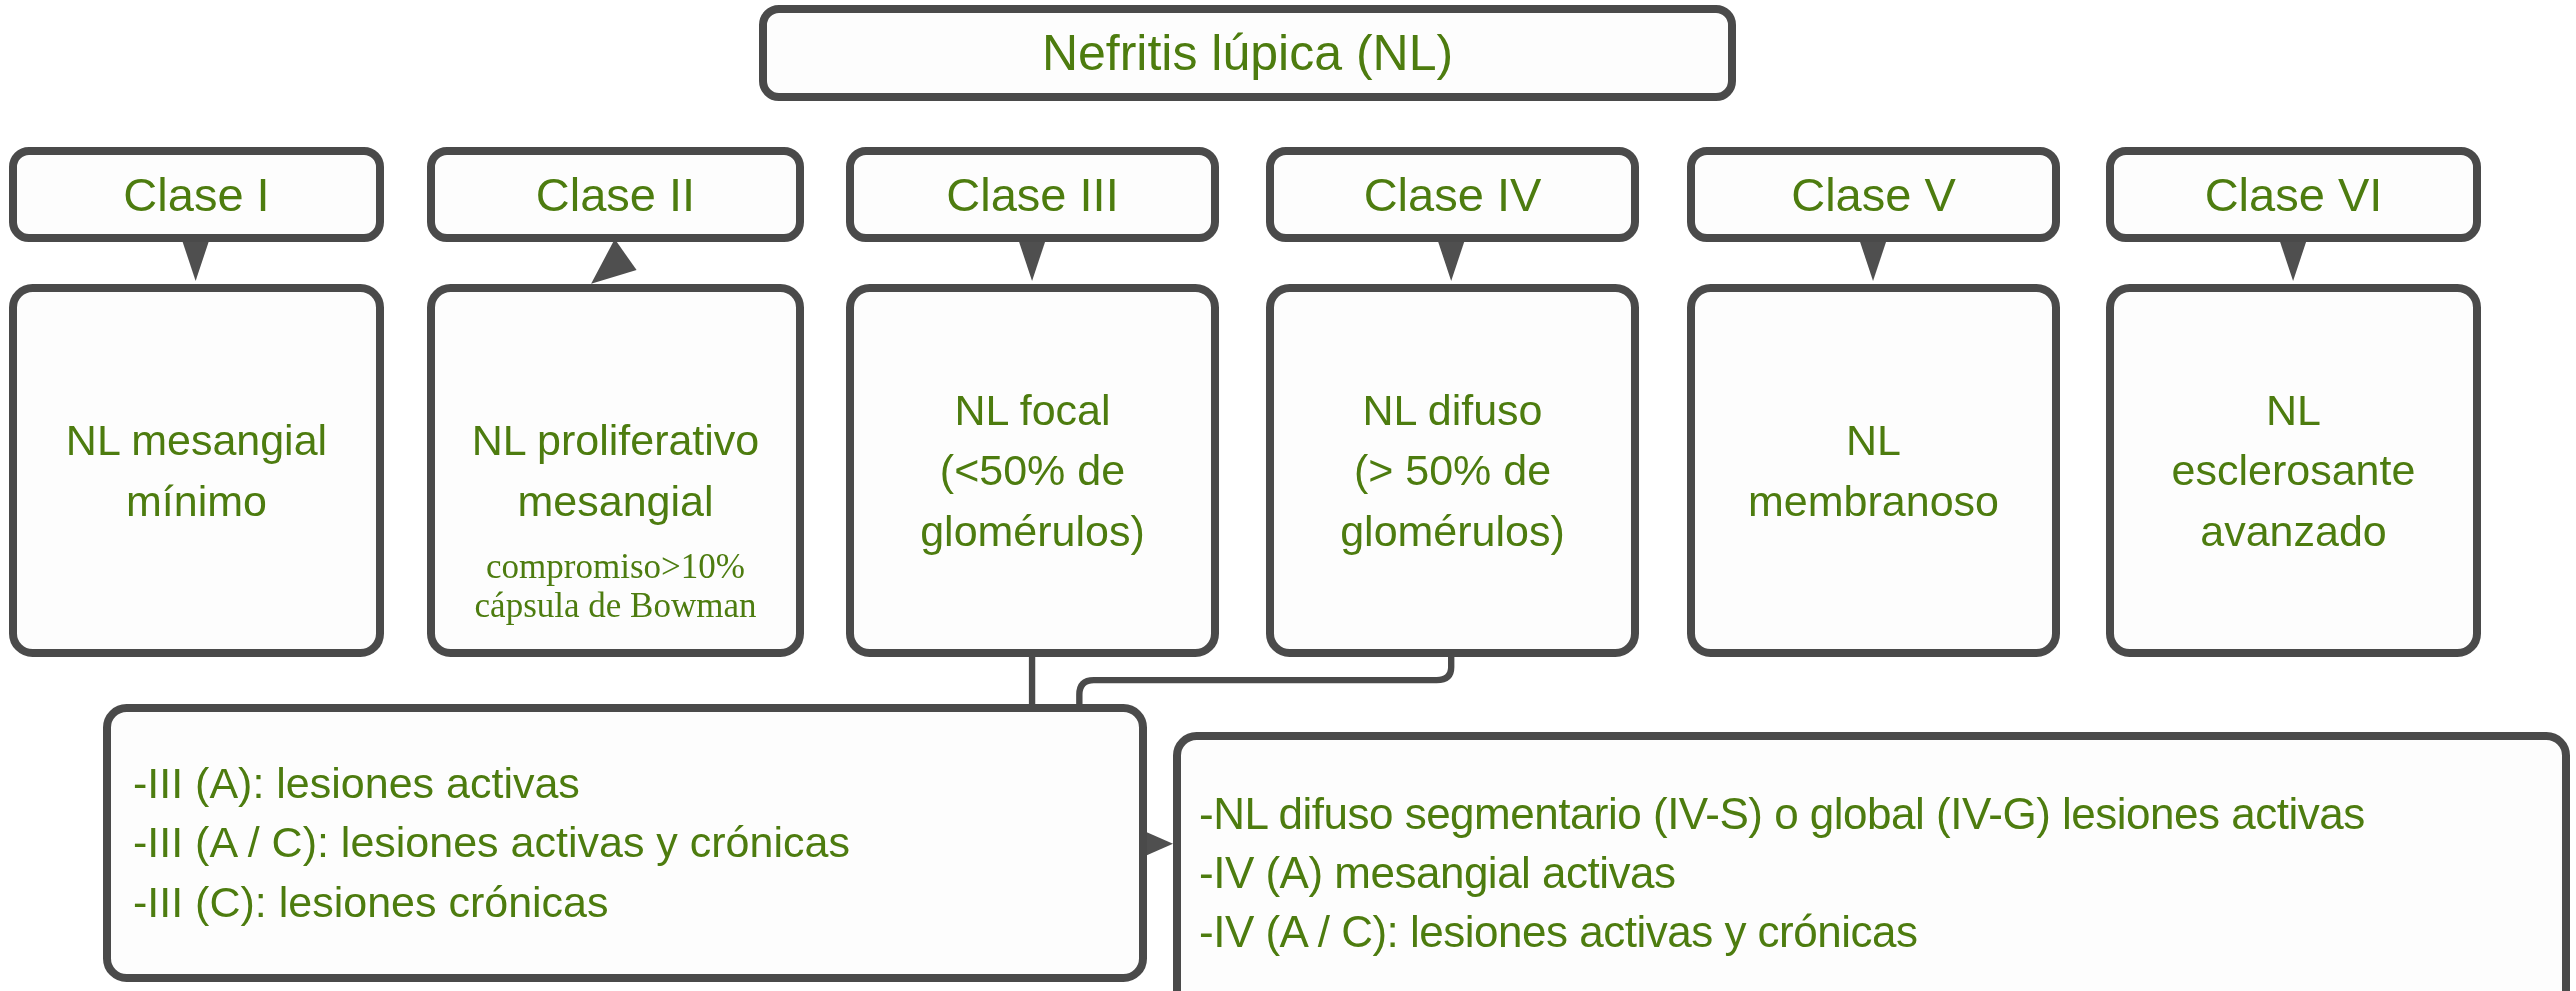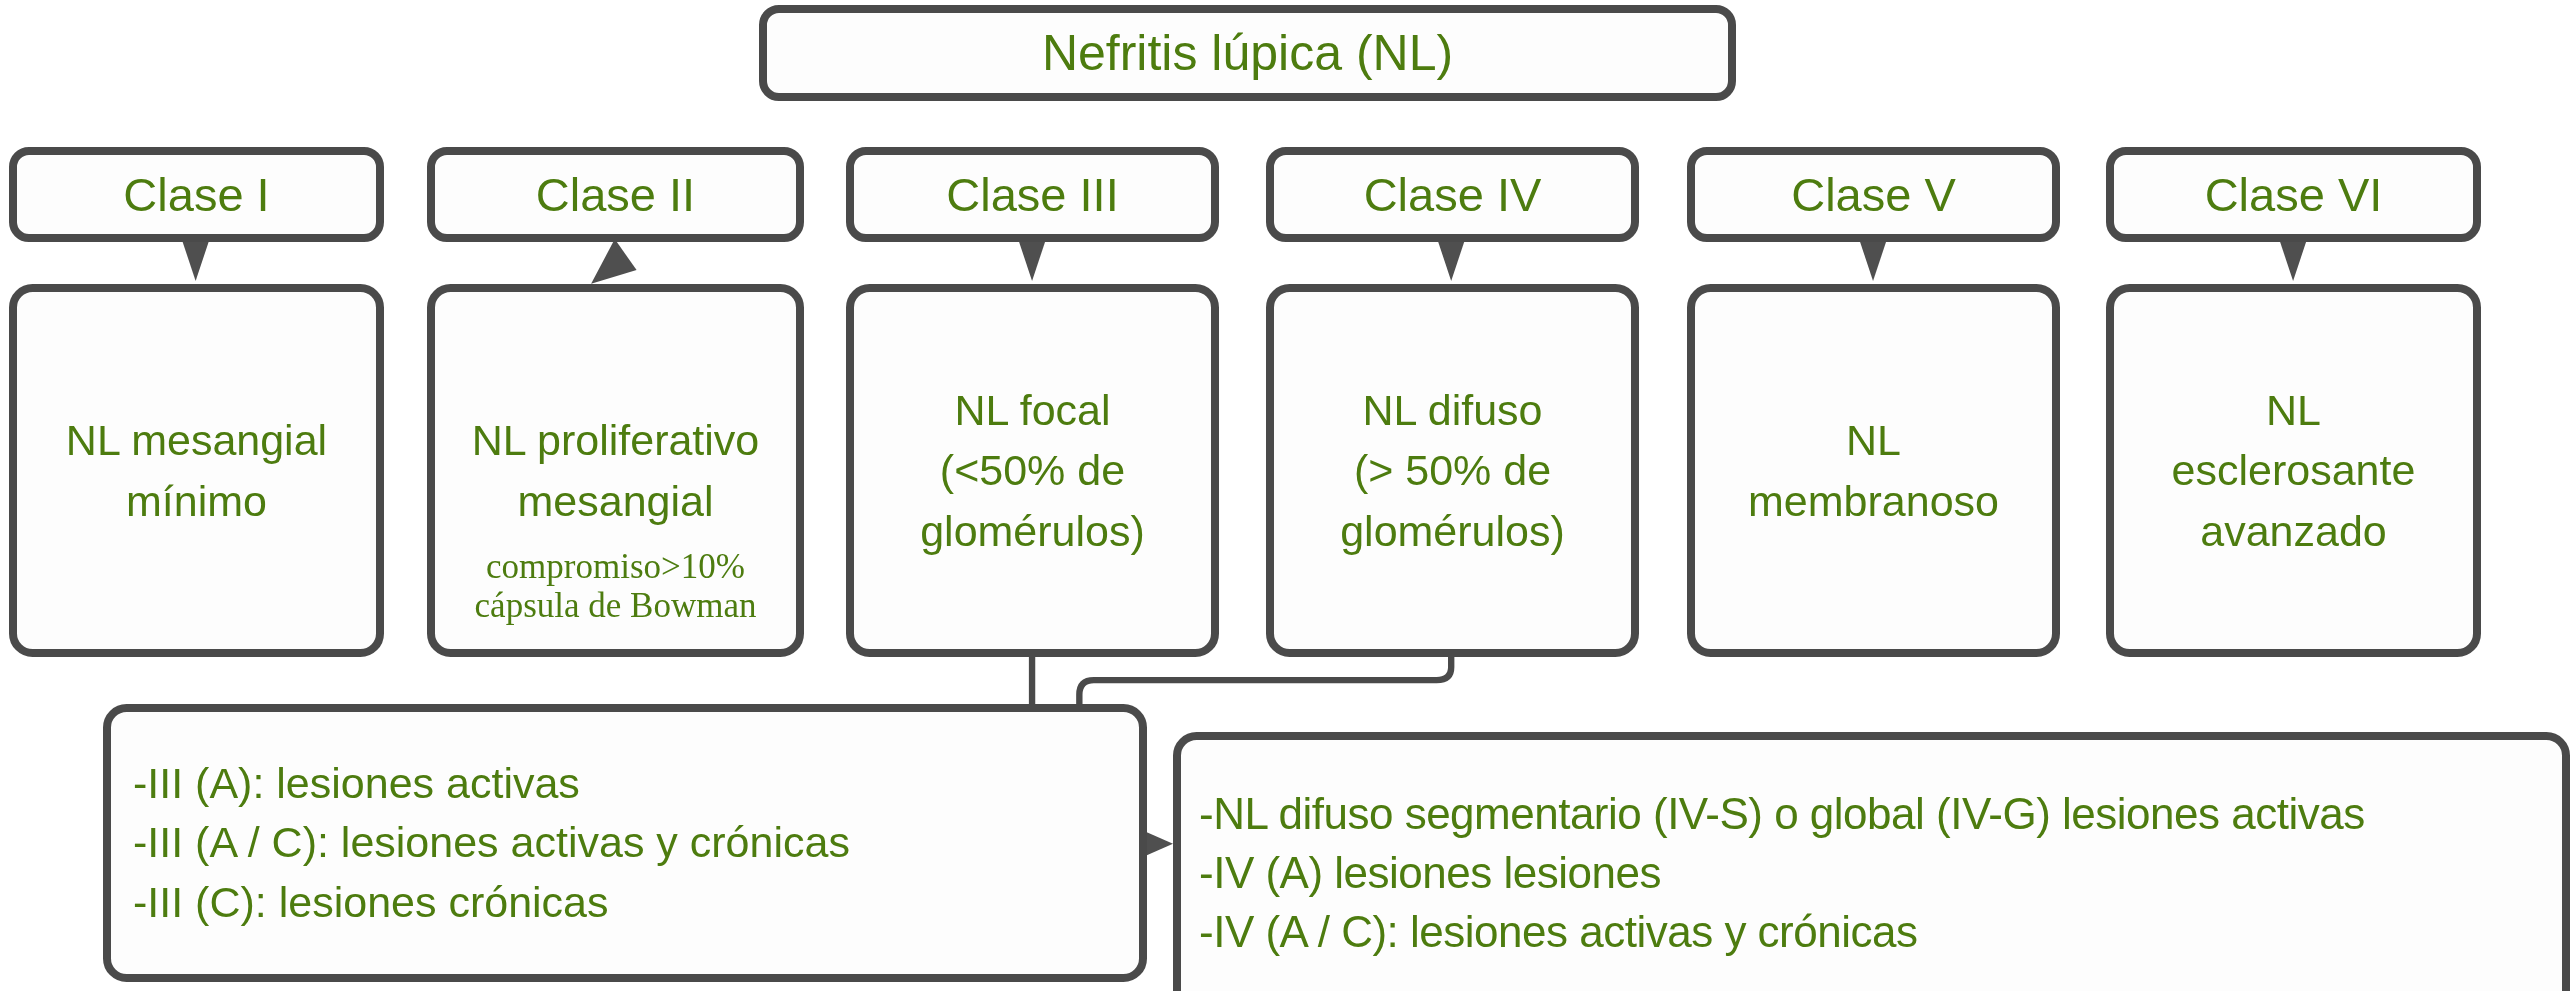--- a/index.html
+++ b/index.html
@@ -149,19 +149,19 @@
     <div class="detail-lines">
       <div>-III (A): lesiones activas</div>
       <div>-III (A / C): lesiones activas y crónicas</div>
       <div>-III (C): lesiones crónicas</div>
     </div>
   </div>
 
   <div class="box detail-box detail-right">
     <div class="detail-lines">
       <div>-NL difuso segmentario (IV-S) o global (IV-G) lesiones activas</div>
-      <div>-IV (A) lesiones lesiones</div>
+      <div>-IV (A) mesangial activas</div>
       <div>-IV (A / C): lesiones activas y crónicas</div>
     </div>
   </div>
 
 </div>
 
 
 </body></html>

